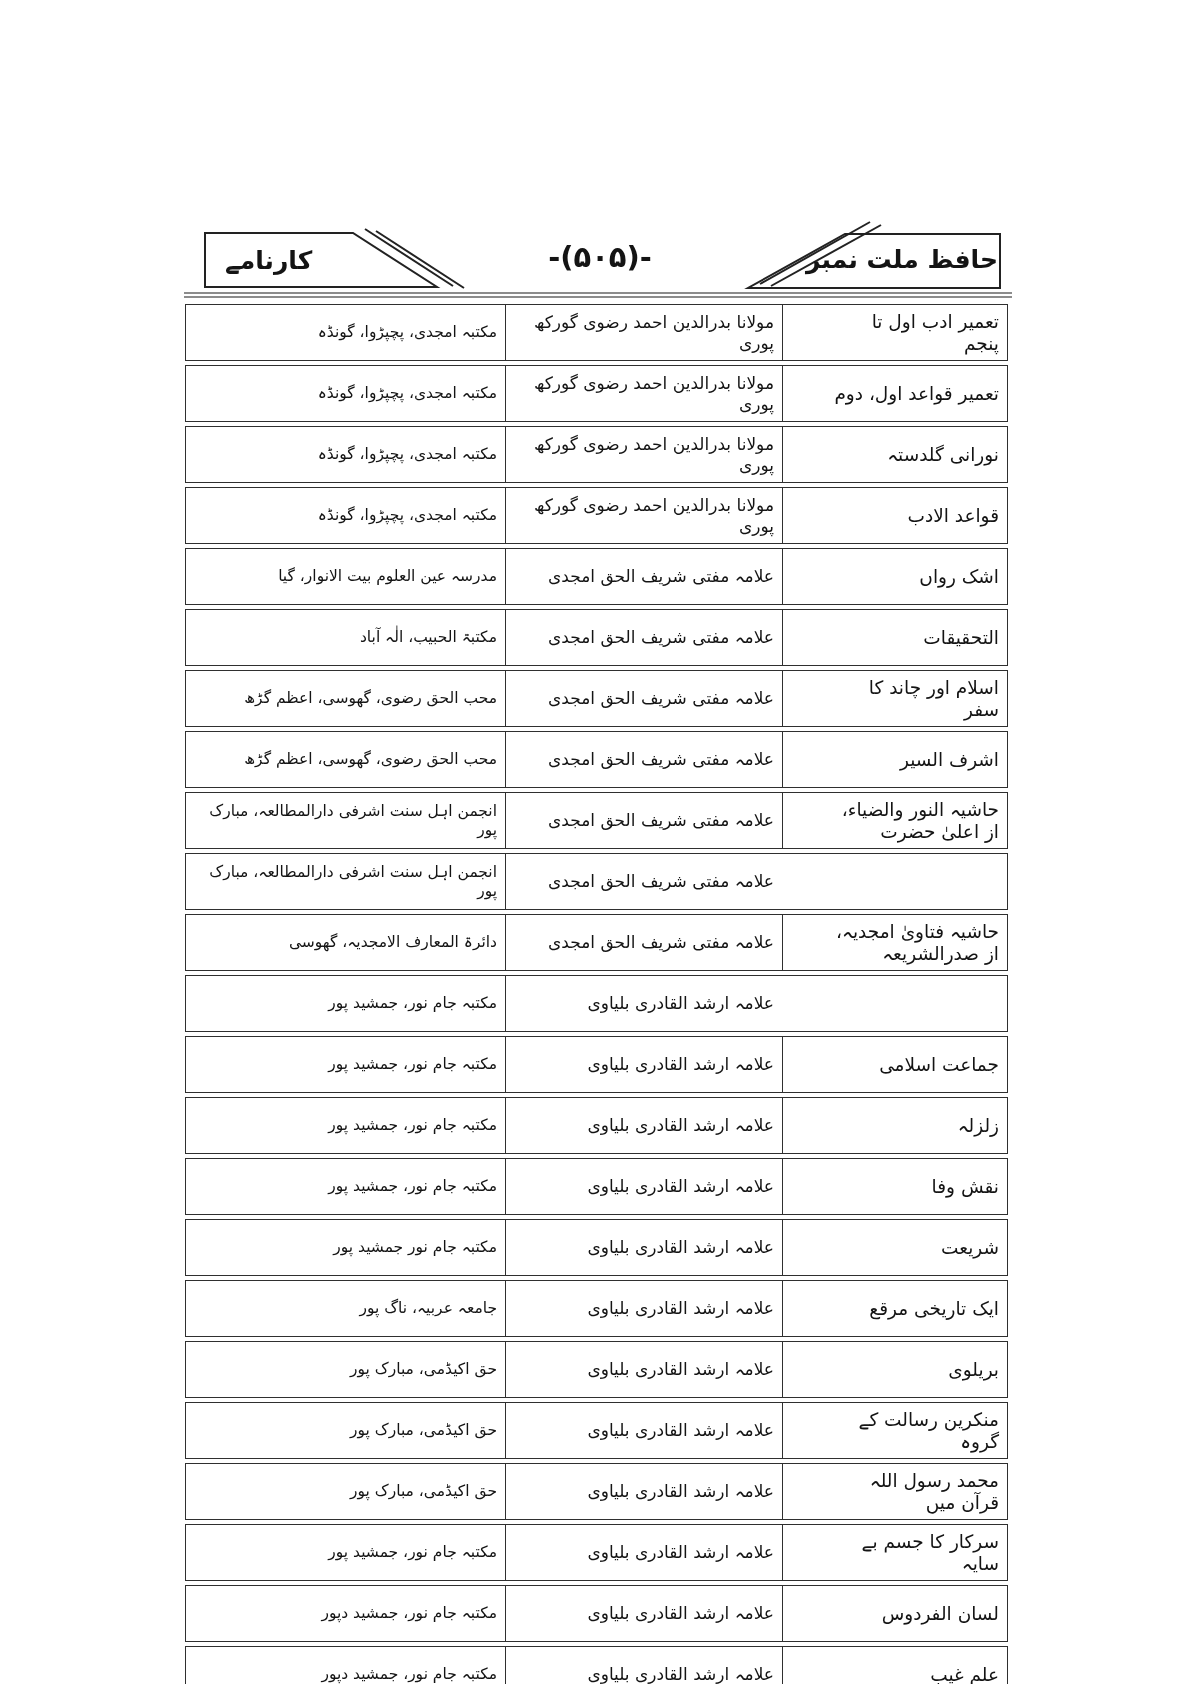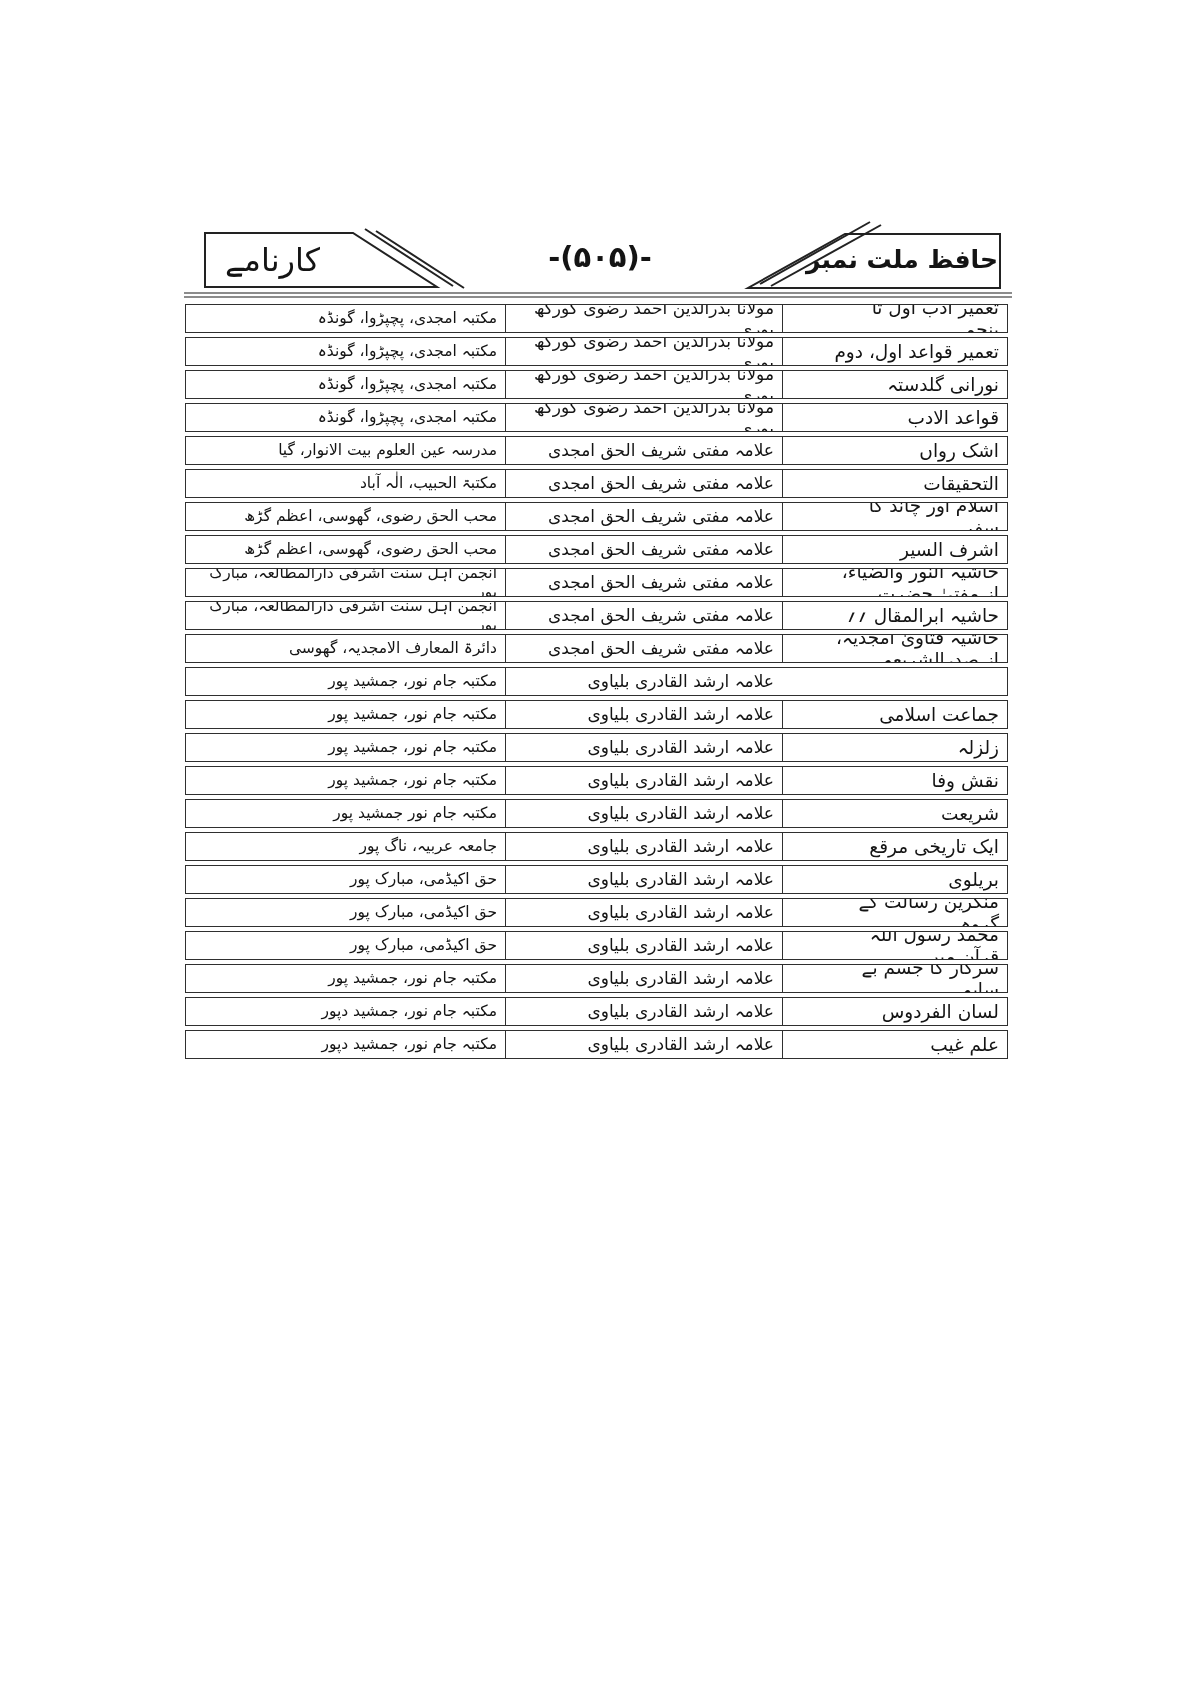--- a/index.html
+++ b/index.html
@@ -19,38 +19,38 @@
   .hdr-box{ position:absolute; }
   .hdr-box svg{ position:absolute; left:0; top:0; overflow:visible; }
   .hdr-right{ left:700px; top:228px; width:308px; height:62px; }
   .hdr-right .hdr-text{
     position:absolute; right:10px; top:50%; transform:translateY(-50%);
     font-size:25px; font-weight:bold; direction:rtl; white-space:nowrap;
   }
   .hdr-left{ left:203px; top:231px; width:250px; height:58px; }
   .hdr-left .hdr-text{
     position:absolute; left:22px; top:50%; transform:translateY(-50%);
-    font-size:32px; font-weight:normal; direction:rtl; white-space:nowrap;
+    font-size:25px; font-weight:bold; direction:rtl; white-space:nowrap;
   }
   .hdr-center{
     position:absolute; left:495px; top:240px; width:210px;
     text-align:center; font-size:29px; font-weight:bold; direction:ltr;
   }
   
   .rule{
     position:absolute; left:184px; top:292px; width:828px; height:2px;
     border-top:2px solid #8c8c8c; border-bottom:2px solid #8c8c8c;
     background:#ffffff;
   }
   
   .table{ position:absolute; left:185px; top:304px; width:823px; }
   .row{
     display:grid;
     grid-template-columns:319px 277px 225px;
-    height:29px;
+    height:57px;
     border:1.5px solid #2f2f2f;
     margin-bottom:4px;
     box-sizing:border-box;
     background:#ffffff;
   }
   .cell{
     display:flex; align-items:center;
     padding:1px 8px;
     box-sizing:border-box;
     overflow:hidden;
@@ -182,33 +182,30 @@
         </div>
       </div>
       <div class="row">
         <div class="cell cell-publisher">
           <span>انجمن اہل سنت اشرفی دارالمطالعہ، مبارک پور</span>
         </div>
         <div class="cell cell-author">
           <span>علامہ مفتی شریف الحق امجدی</span>
         </div>
         <div class="cell cell-title">
-          <span>حاشیہ النور والضیاء، از مفتیٰ حضرت</span>
+          <span>حاشیہ النور والضیاء، از اعلیٰ حضرت</span>
         </div>
       </div>
       <div class="row">
         <div class="cell cell-publisher">
           <span>انجمن اہل سنت اشرفی دارالمطالعہ، مبارک پور</span>
         </div>
         <div class="cell cell-author">
           <span>علامہ مفتی شریف الحق امجدی</span>
         </div>
-        <div class="cell cell-title">
-          <span>حاشیہ ابرالمقال ؍؍</span>
-        </div>
       </div>
       <div class="row">
         <div class="cell cell-publisher">
           <span>دائرۃ المعارف الامجدیہ، گھوسی</span>
         </div>
         <div class="cell cell-author">
           <span>علامہ مفتی شریف الحق امجدی</span>
         </div>
         <div class="cell cell-title">
           <span>حاشیہ فتاویٰ امجدیہ، از صدرالشریعہ</span>

